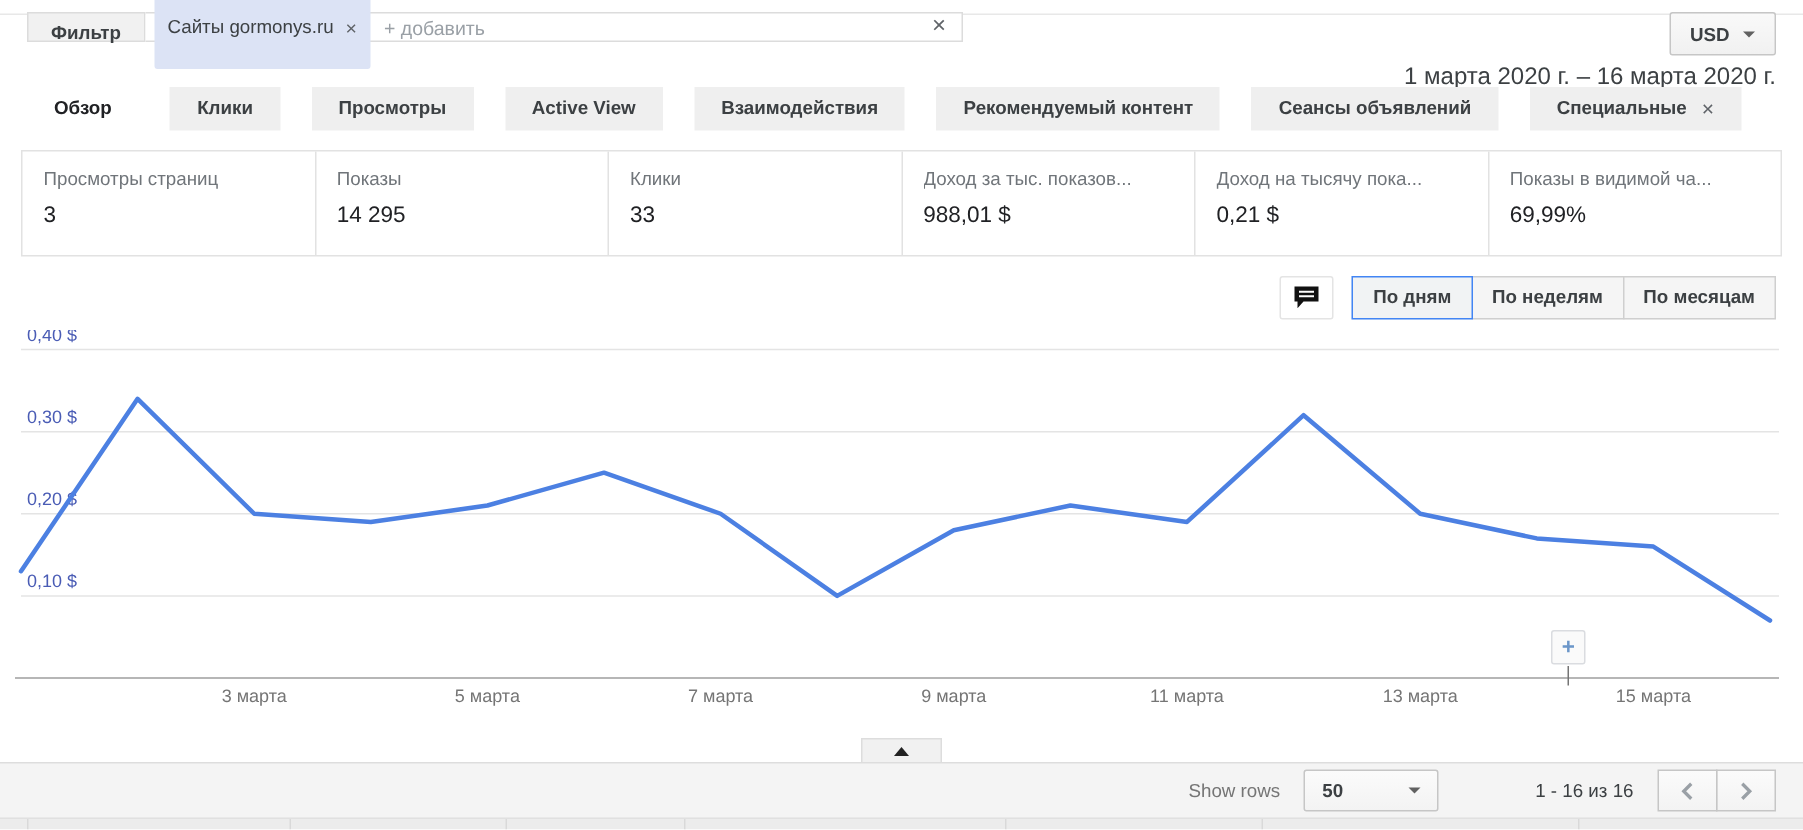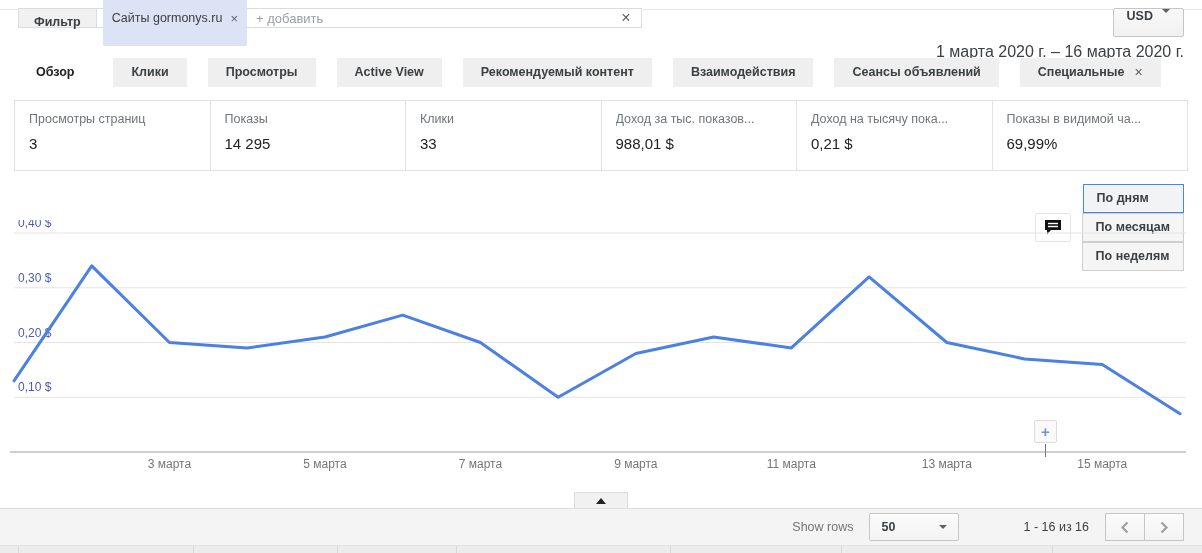--- a/index.html
+++ b/index.html
@@ -10,21 +10,21 @@
   
   .toolbar { position:absolute; top:8px; left:18px; right:18px; height:29px; display:flex; justify-content:space-between; }
   .filter-group { display:flex; height:20px; }
   .filter-label { background:#f1f1f1; border:1px solid #dcdcdc; padding:0 15px; line-height:27px; font-size:12.5px; font-weight:bold; color:#3c4043; }
   .filter-input { width:545px; background:#fff; border:1px solid #dcdcdc; border-left:none; display:flex; align-items:center; padding:0 10px 0 6px; gap:9px; }
   .chip { background:#dce3f5; padding:20px 9px; font-size:12.5px; color:#3c4043; display:flex; align-items:center; gap:8px; border-radius:2px; }
   .chip .x { color:#5f6368; font-size:13px; cursor:pointer; }
   .placeholder { color:#9aa0a6; font-size:13px; }
   .clear-x { margin-left:auto; color:#5f6368; font-size:16px; cursor:pointer; }
   .right-btns { display:flex; gap:10px; }
-  .gbtn { background:linear-gradient(#f9f9f9,#f1f1f1); border:1px solid #c6c6c6; border-radius:2px; height:29px; padding:0 13px; font-size:12.5px; font-weight:bold; color:#3c4043; display:flex; gap:9px; cursor:pointer; }
+  .gbtn { background:linear-gradient(#f9f9f9,#f1f1f1); border:1px solid #c6c6c6; border-radius:2px; height:29px; padding:0 13px; font-size:12.5px; font-weight:bold; color:#3c4043; display:flex; align-items:center; gap:9px; cursor:pointer; }
   .caret-down { width:0; height:0; border-left:4px solid transparent; border-right:4px solid transparent; border-top:4px solid #616161; }
   .cal-icon { position:relative; width:13px; height:13px; border:2px solid #3c4043; border-radius:2px; }
   .cal-icon::before { content:''; position:absolute; top:0; left:0; right:0; height:3px; background:#3c4043; }
   .cal-icon::after { content:''; position:absolute; left:1px; bottom:1px; width:3px; height:3px; background:#3c4043; }
   .daterange { position:absolute; top:43px; right:18px; font-size:16px; color:#3c4043; }
 
   
   .tabs { position:absolute; top:58px; left:18px; display:flex; gap:21px; height:29px; }
   .tab { background:#efefef; padding:0 18px; line-height:29px; font-size:12.5px; font-weight:bold; color:#3c4043; display:flex; align-items:center; gap:10px; cursor:pointer; }
   .tab.active { background:#fff; color:#202124; }
@@ -36,21 +36,21 @@
   .card:last-child { border-right:none; }
   .card .label { font-size:12.5px; color:#70757a; white-space:nowrap; overflow:hidden; }
   .card .value { font-size:15px; color:#202124; margin-top:9px; }
   .card .underline { position:absolute; left:0; right:0; bottom:0; height:3px; background:#4285f4; }
   .notch-outer { position:absolute; bottom:0; left:50%; margin-left:-9px; width:0; height:0; border-left:9px solid transparent; border-right:9px solid transparent; border-bottom:9px solid #4285f4; }
   .notch-inner { position:absolute; bottom:-3px; left:50%; margin-left:-7px; width:0; height:0; border-left:7px solid transparent; border-right:7px solid transparent; border-bottom:7px solid #fff; }
 
   
   .controls { position:absolute; top:184px; right:18px; display:flex; gap:12px; align-items:center; }
   .comment-btn { width:36px; height:29px; background:#fff; border:1px solid #e4e4e4; border-radius:2px; display:flex; align-items:center; justify-content:center; cursor:pointer; }
-  .toggle-group { display:flex;flex-direction:column; }
+  .toggle-group { display:flex; }
   .toggle { height:29px; padding:0 13px; background:#f5f5f5; border:1px solid #cfcfcf; font-size:12.5px; font-weight:bold; color:#3c4043; line-height:27px; margin-left:-1px; cursor:pointer; }
   .toggle:first-child { margin-left:0; }
   .toggle.selected { border:1px solid #4285f4; background:#f1f3f4; position:relative; z-index:1; }
 
   
   .chart-svg { position:absolute; left:0; top:220px; }
   .plus-btn { position:absolute; left:1034px; top:420px; width:23px; height:23px; background:#fafafa; border:1px solid #dadce0; border-radius:2px; color:#6b96c9; font-size:15px; font-weight:bold; text-align:center; line-height:21px; cursor:pointer; }
 
   
   .collapse-tab { position:absolute; left:574px; top:492px; width:54px; height:16px; background:#f1f1f1; border:1px solid #ddd; border-bottom:none; display:flex; align-items:center; justify-content:center; cursor:pointer; }
@@ -100,24 +100,24 @@
       <div class="tab">
         <span>Клики</span>
       </div>
       <div class="tab">
         <span>Просмотры</span>
       </div>
       <div class="tab">
         <span>Active View</span>
       </div>
       <div class="tab">
+        <span>Взаимодействия</span>
+      </div>
+      <div class="tab">
         <span>Рекомендуемый контент</span>
-      </div>
-      <div class="tab">
-        <span>Взаимодействия</span>
       </div>
       <div class="tab">
         <span>Сеансы объявлений</span>
       </div>
       <div class="tab">
         <span>Специальные</span>
         <span class="tab-x">×</span>
       </div>
     </div>
 
@@ -151,22 +151,22 @@
   <div class="controls">
     <div class="comment-btn">
       <svg width="18" height="17" viewBox="0 0 18 17">
         <path d="M1 1 h16 v10 h-10 l-4 4.5 v-4.5 h-2 z" fill="#111"></path>
         <line x1="4" y1="4.5" x2="14" y2="4.5" stroke="#fff" stroke-width="1.4"></line>
         <line x1="4" y1="7.5" x2="14" y2="7.5" stroke="#fff" stroke-width="1.4"></line>
       </svg>
     </div>
     <div class="toggle-group">
         <div class="toggle selected">По дням</div>
+        <div class="toggle">По неделям</div>
         <div class="toggle">По месяцам</div>
-        <div class="toggle">По неделям</div>
       </div>
   </div>
 
   <svg id="chart-svg" class="chart-svg" width="1202" height="256">
       <line x1="14" x2="1186" y1="177.25" y2="177.25" stroke="#e4e4e4" stroke-width="1"></line>
       <text x="18" y="171.25" fill="#4a5cb5" font-size="12">0,10 $</text>
       <line x1="14" x2="1186" y1="122.5" y2="122.5" stroke="#e4e4e4" stroke-width="1"></line>
       <text x="18" y="116.5" fill="#4a5cb5" font-size="12">0,20 $</text>
       <line x1="14" x2="1186" y1="67.75" y2="67.75" stroke="#e4e4e4" stroke-width="1"></line>
       <text x="18" y="61.75" fill="#4a5cb5" font-size="12">0,30 $</text>

